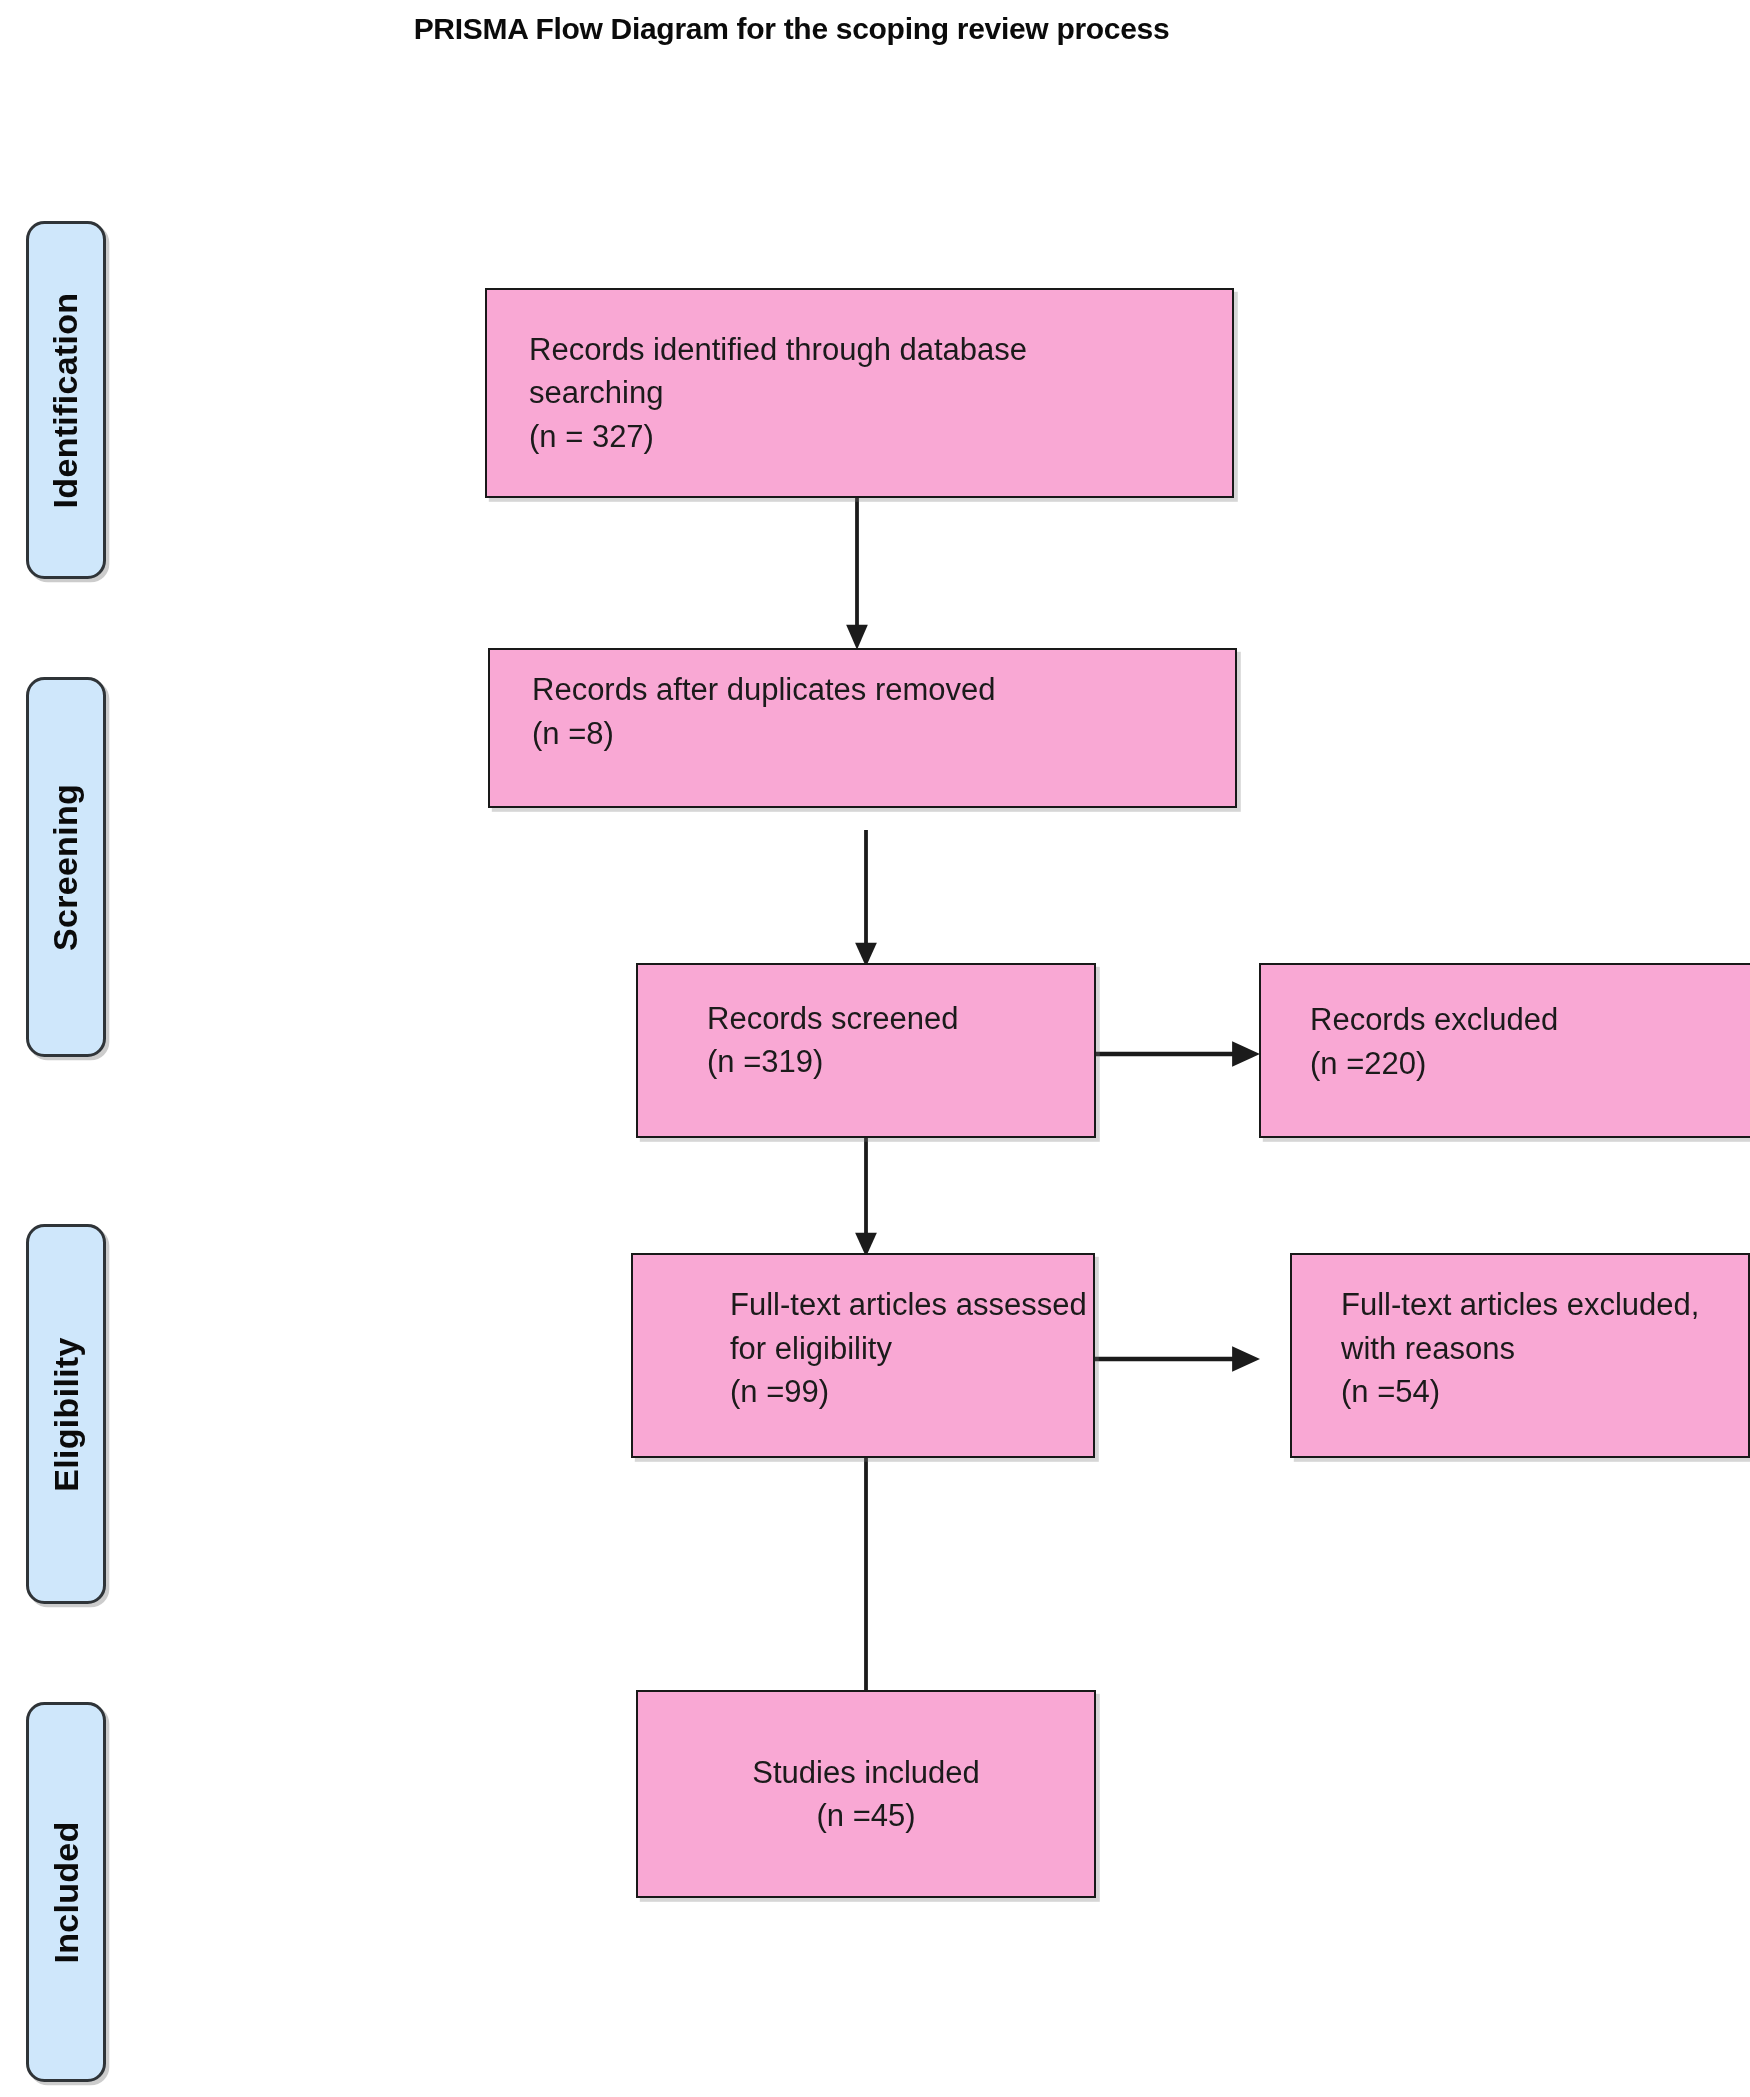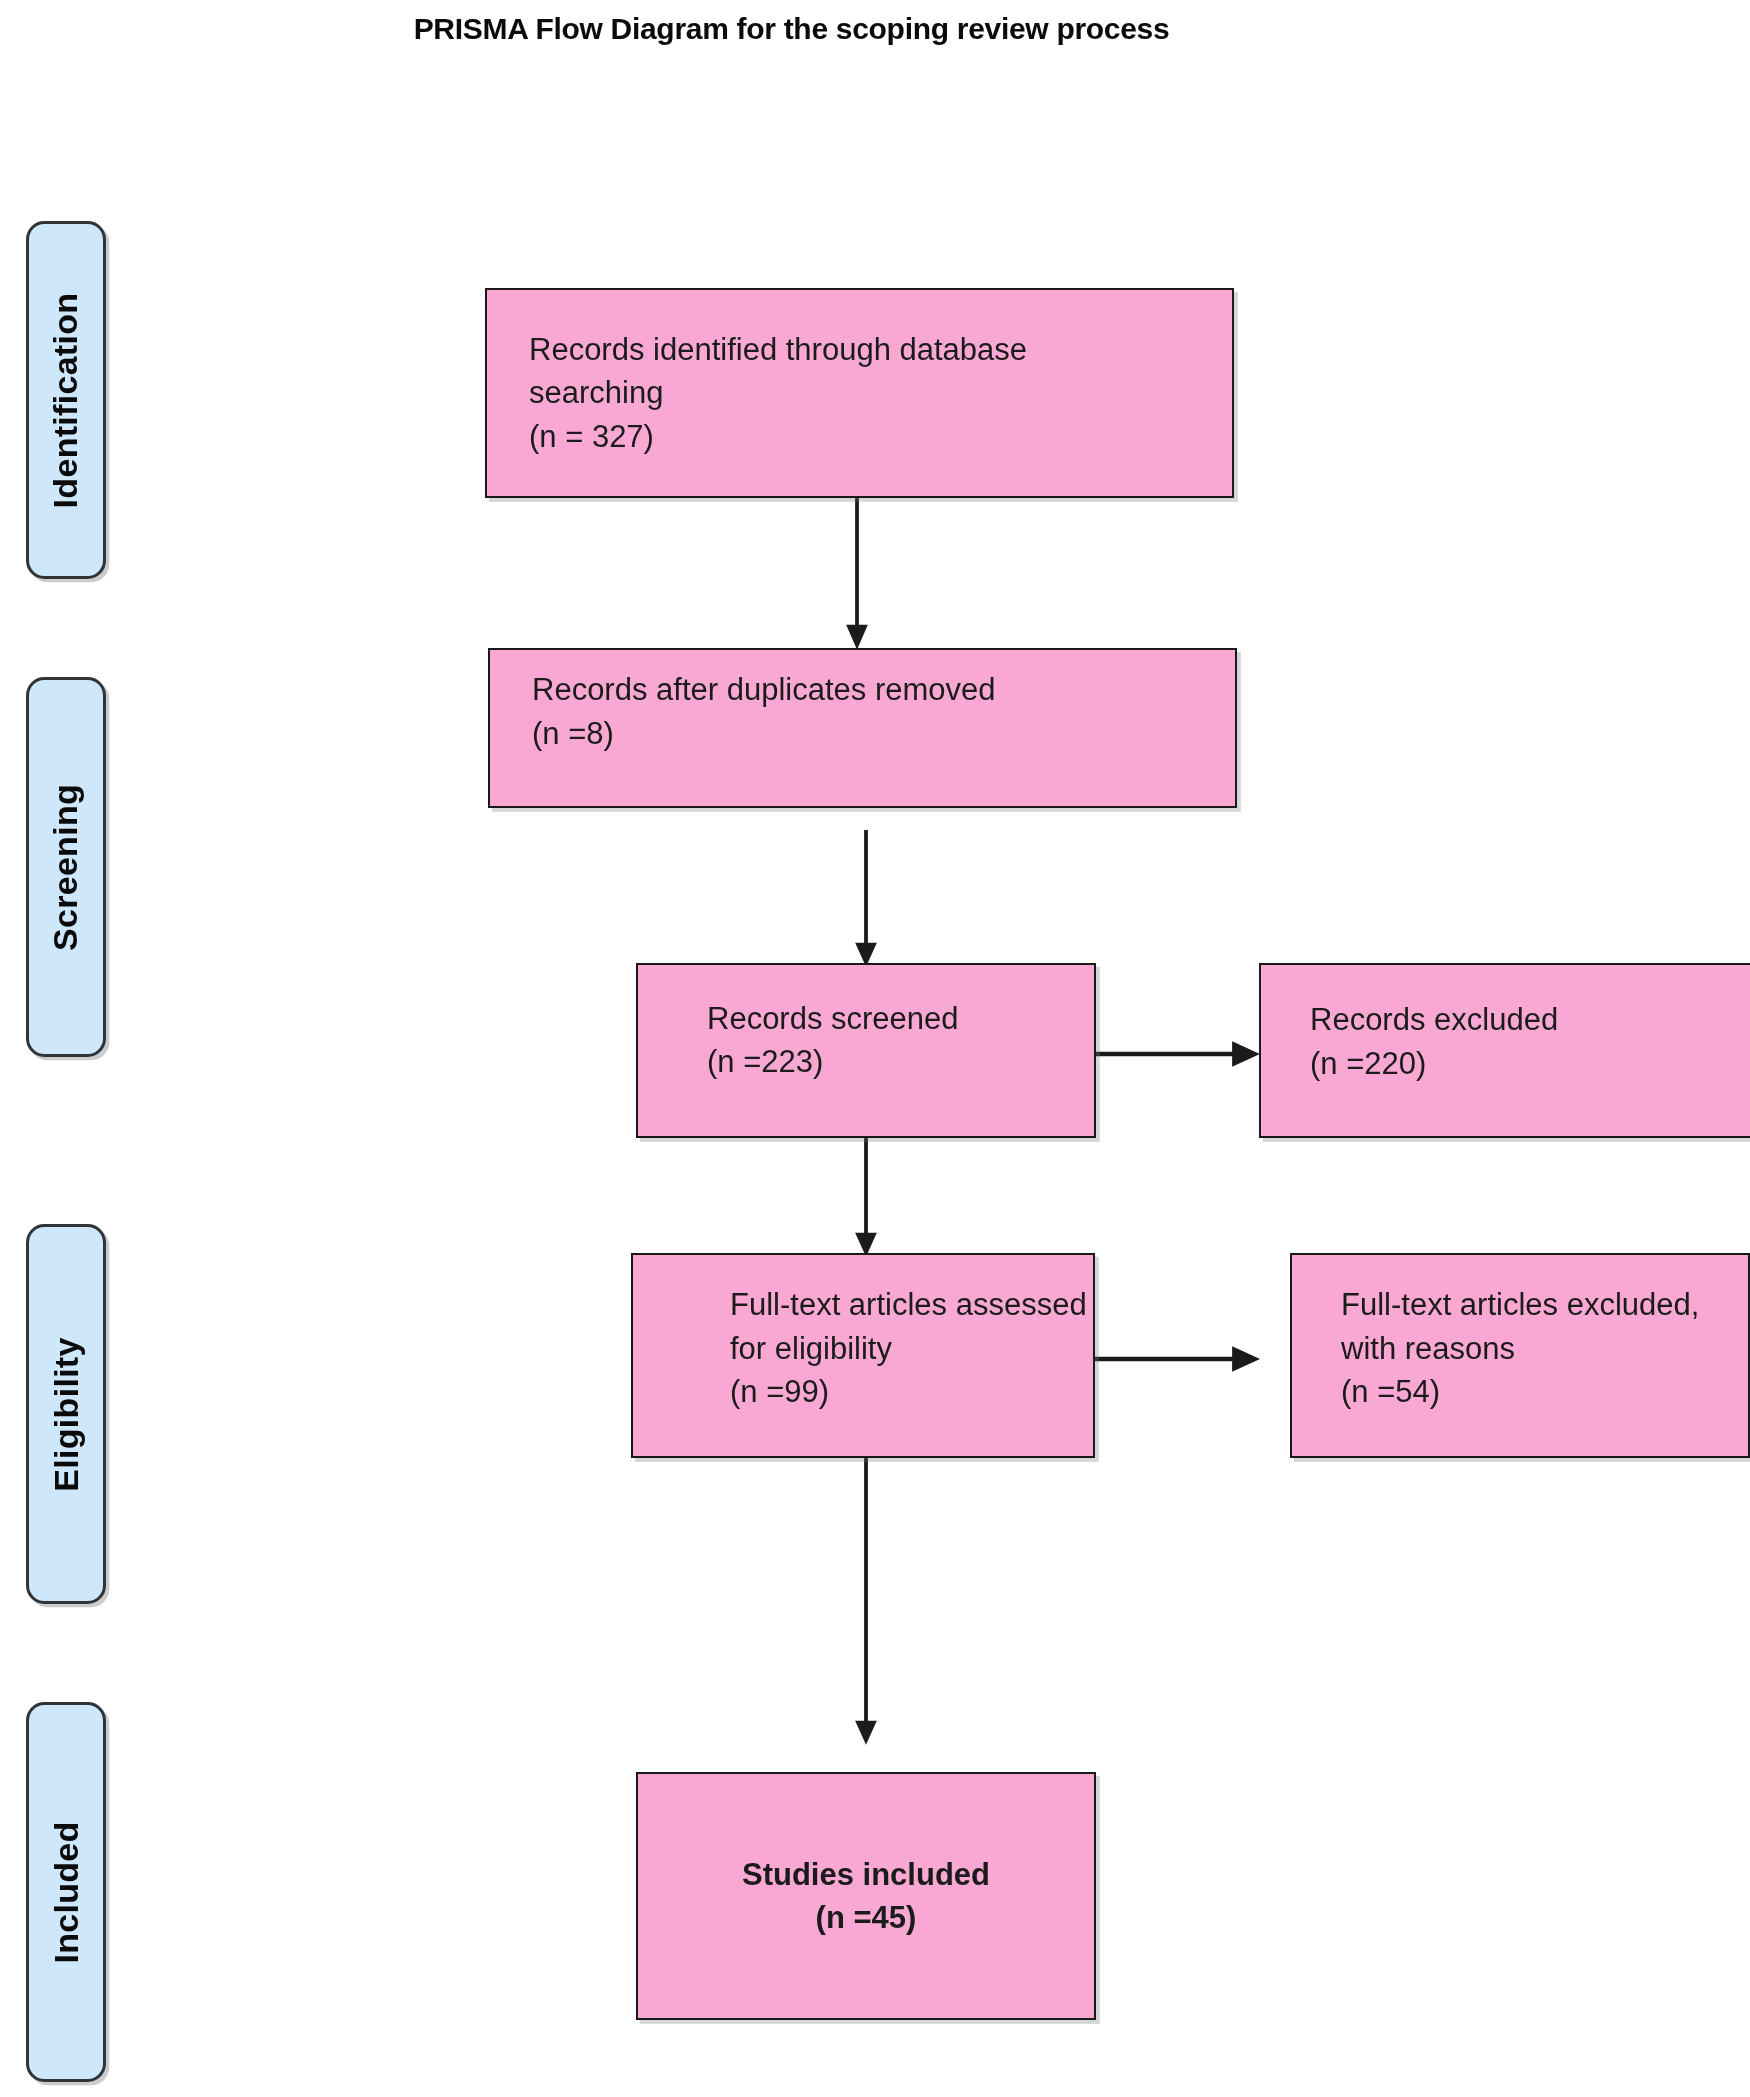--- a/index.html
+++ b/index.html
@@ -106,21 +106,21 @@
     left: 631px; top: 1253px; width: 464px; height: 205px;
   }
   #box-fulltext .flow-box-text { padding: 0 0 14px 54px; margin-left: 43px; }
 
   #box-fulltext-excluded {
     left: 1290px; top: 1253px; width: 460px; height: 205px;
   }
   #box-fulltext-excluded .flow-box-text { padding: 0 0 14px 49px; }
 
   #box-included {
-    left: 636px; top: 1772px; width: 460px; height: 248px; font-weight: bold;
+    left: 636px; top: 1690px; width: 460px; height: 208px;
   }
   #box-included .flow-box-text { padding: 0 13px 0 13px; }
 
   
   .connector {
     position: absolute;
   }
   .connector svg { display: block; overflow: visible; }
 </style>
 </head>
@@ -194,21 +194,21 @@
 (n = 327)</div>
   </div>
 
   <div class="flow-box" id="box-duplicates">
     <div class="flow-box-text align-left">Records after duplicates removed
 (n =8)</div>
   </div>
 
   <div class="flow-box" id="box-screened">
     <div class="flow-box-text align-left">Records screened
-(n =223)</div>
+(n =319)</div>
   </div>
 
   <div class="flow-box" id="box-records-excluded">
     <div class="flow-box-text align-left">Records excluded
 (n =220)</div>
   </div>
 
   <div class="flow-box" id="box-fulltext">
     <div class="flow-box-text align-left">Full-text articles assessed
 for eligibility

